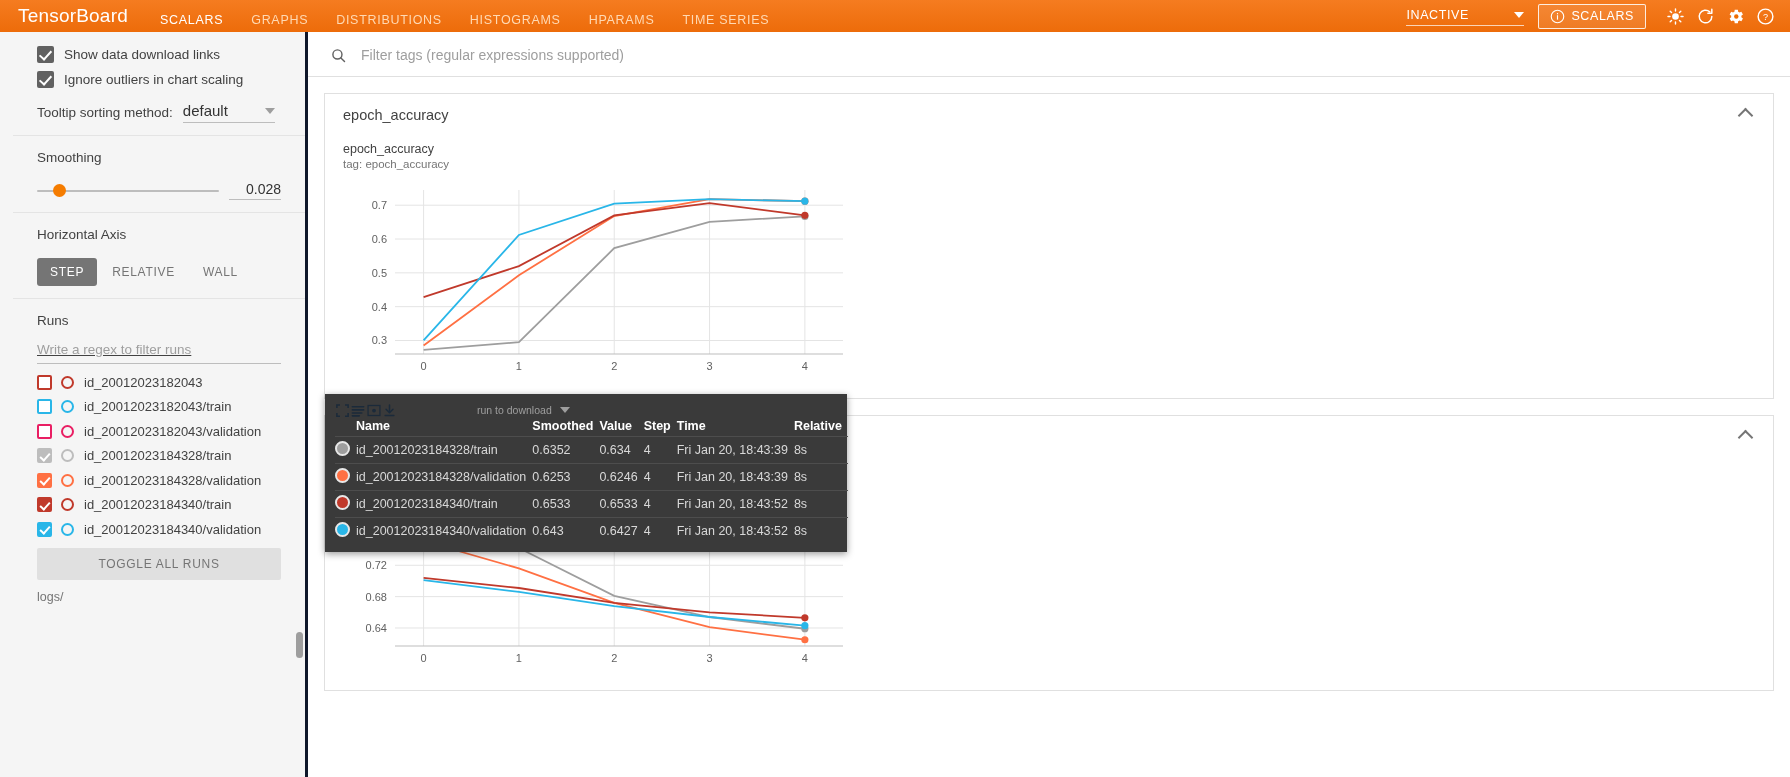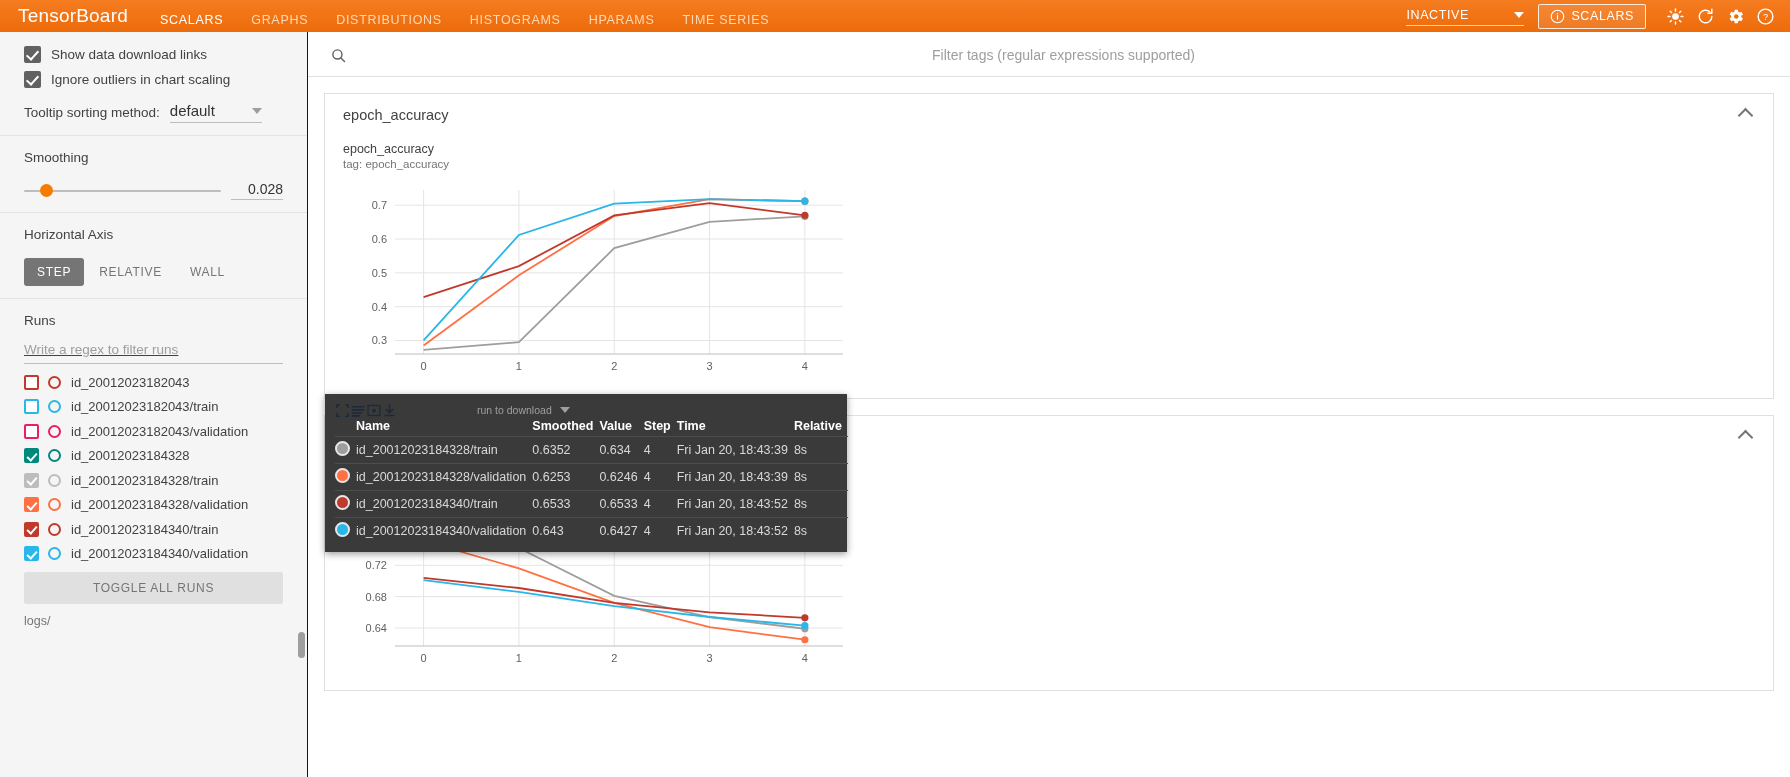--- a/index.html
+++ b/index.html
@@ -51,22 +51,22 @@
   }
   .ico-btn {
     width: 30px; height: 30px; display: flex; align-items: center;
     justify-content: center; color: #fff; cursor: pointer;
   }
   .ico-btn svg { display: block; }
 
   
   .layout { display: flex; height: 745px; }
   .sidebar {
-    width: 308px; background: #f5f5f5; border-right: 1px solid #0f172a;
-    position: relative; flex: 0 0 308px; overflow: hidden;
+    width: 308px; background: #f5f5f5; border-right: 3px solid #0f172a;
+    position: relative; flex: 0 0 308px; overflow: hidden; padding-left: 13px;
   }
   .sb-sec { padding: 14px 24px 12px 24px; border-bottom: 1px solid #e4e4e4; }
   .sb-sec.nb { border-bottom: none; }
   .chk-row { display: flex; align-items: center; margin-bottom: 8px; cursor: pointer; }
   .chk {
     width: 17px; height: 17px; border-radius: 2px; background: #616161;
     position: relative; flex: 0 0 17px; margin-right: 10px;
   }
   .chk:after {
     content: ""; position: absolute; left: 5px; top: 2px;
@@ -139,21 +139,21 @@
   }
 
   
   .main { flex: 1; display: flex; flex-direction: column; overflow: hidden; position: relative; background: #fff; }
   .searchbar {
     display: flex; align-items: center; gap: 12px;
     padding: 14px 22px 12px 22px; border-bottom: 1px solid #e0e0e0;
   }
   .search-input {
     border: none; outline: none; flex: 1; font-size: 14px; color: #424242;
-    font-family: inherit; background: transparent; text-align: center;
+    font-family: inherit; background: transparent;
   }
   .search-input::placeholder { color: #9e9e9e; }
   .card {
     margin: 16px 16px 0 16px; border: 1px solid #e0e0e0; background: #fff;
   }
   .card-head {
     display: flex; align-items: center; justify-content: space-between;
     padding: 13px 18px; cursor: pointer;
   }
   .card-title { font-size: 14.5px; color: #424242; }
@@ -315,25 +315,20 @@
           </div>
           <div class="run-row">
             <span class="run-chk" style="border-color: rgb(41, 182, 232); background: rgb(255, 255, 255);"></span>
             <span class="run-dot" style="border-color: rgb(41, 182, 232);"></span>
             <span class="run-name">id_20012023182043/train</span>
           </div>
           <div class="run-row">
             <span class="run-chk" style="border-color: rgb(233, 30, 99); background: rgb(255, 255, 255);"></span>
             <span class="run-dot" style="border-color: rgb(233, 30, 99);"></span>
             <span class="run-name">id_20012023182043/validation</span>
-          </div>
-          <div class="run-row">
-            <span class="run-chk on" style="border-color: rgb(0, 137, 123); background: rgb(0, 137, 123);"></span>
-            <span class="run-dot" style="border-color: rgb(0, 137, 123);"></span>
-            <span class="run-name">id_20012023184328</span>
           </div>
           <div class="run-row">
             <span class="run-chk on" style="border-color: rgb(189, 189, 189); background: rgb(189, 189, 189);"></span>
             <span class="run-dot" style="border-color: rgb(189, 189, 189);"></span>
             <span class="run-name">id_20012023184328/train</span>
           </div>
           <div class="run-row">
             <span class="run-chk on" style="border-color: rgb(255, 112, 67); background: rgb(255, 112, 67);"></span>
             <span class="run-dot" style="border-color: rgb(255, 112, 67);"></span>
             <span class="run-name">id_20012023184328/validation</span>

